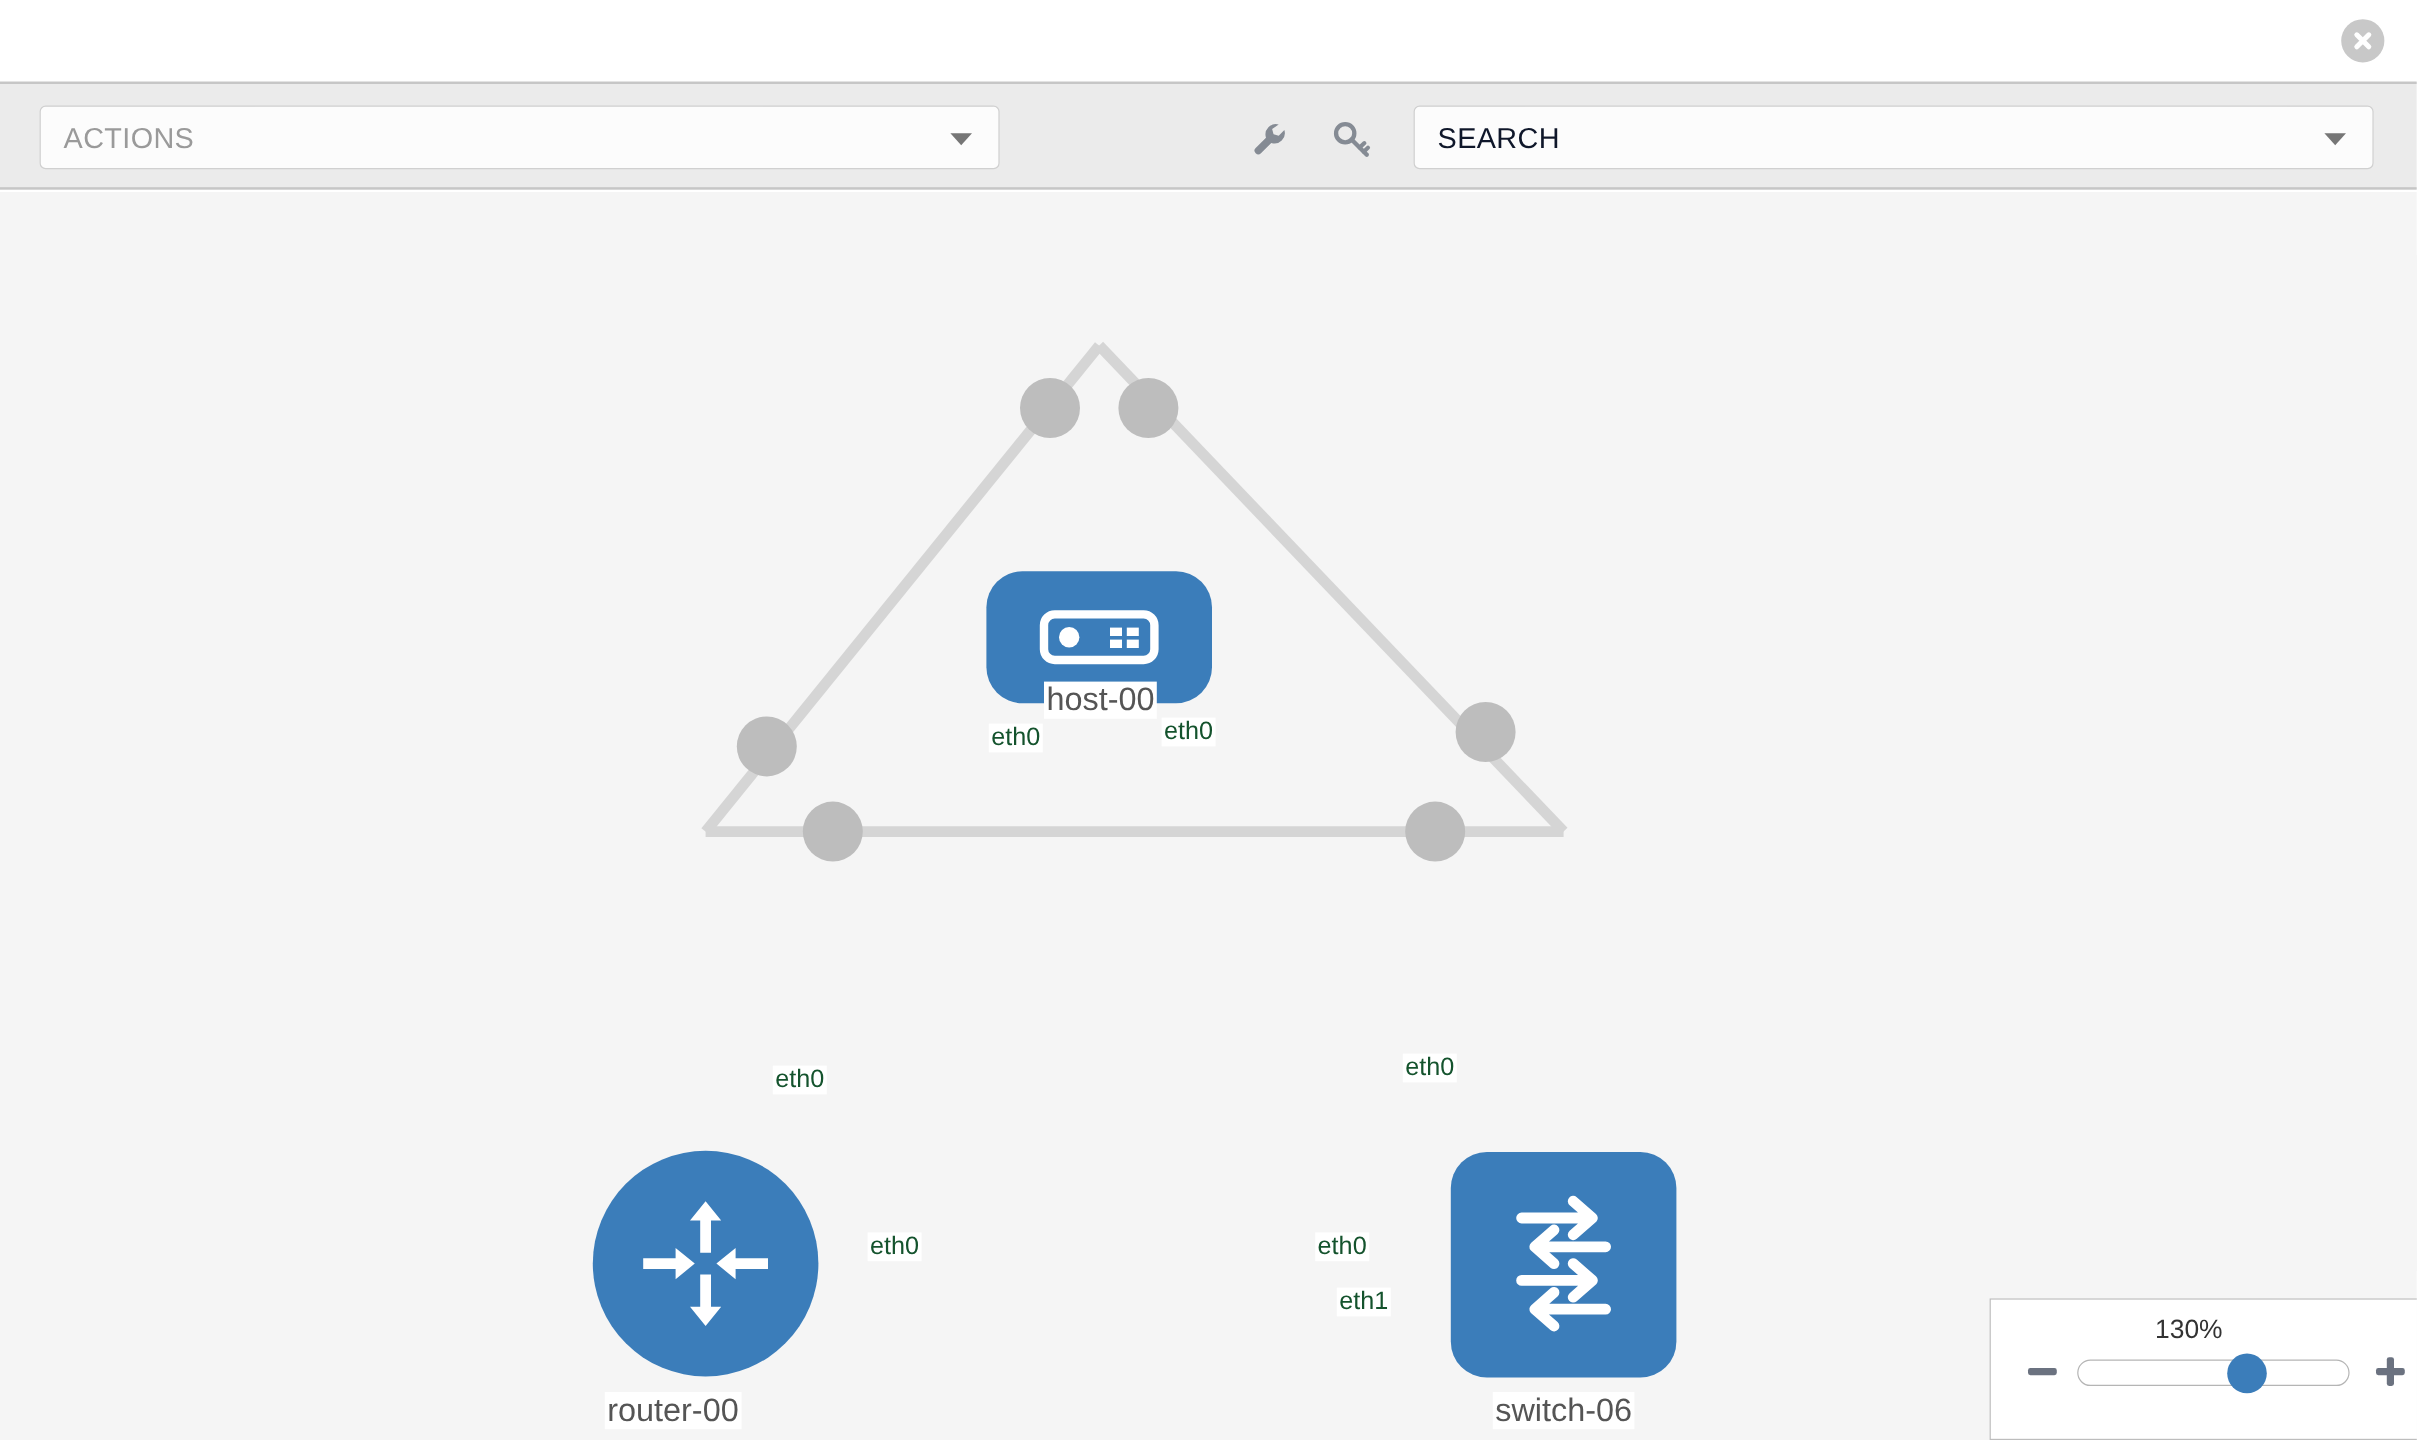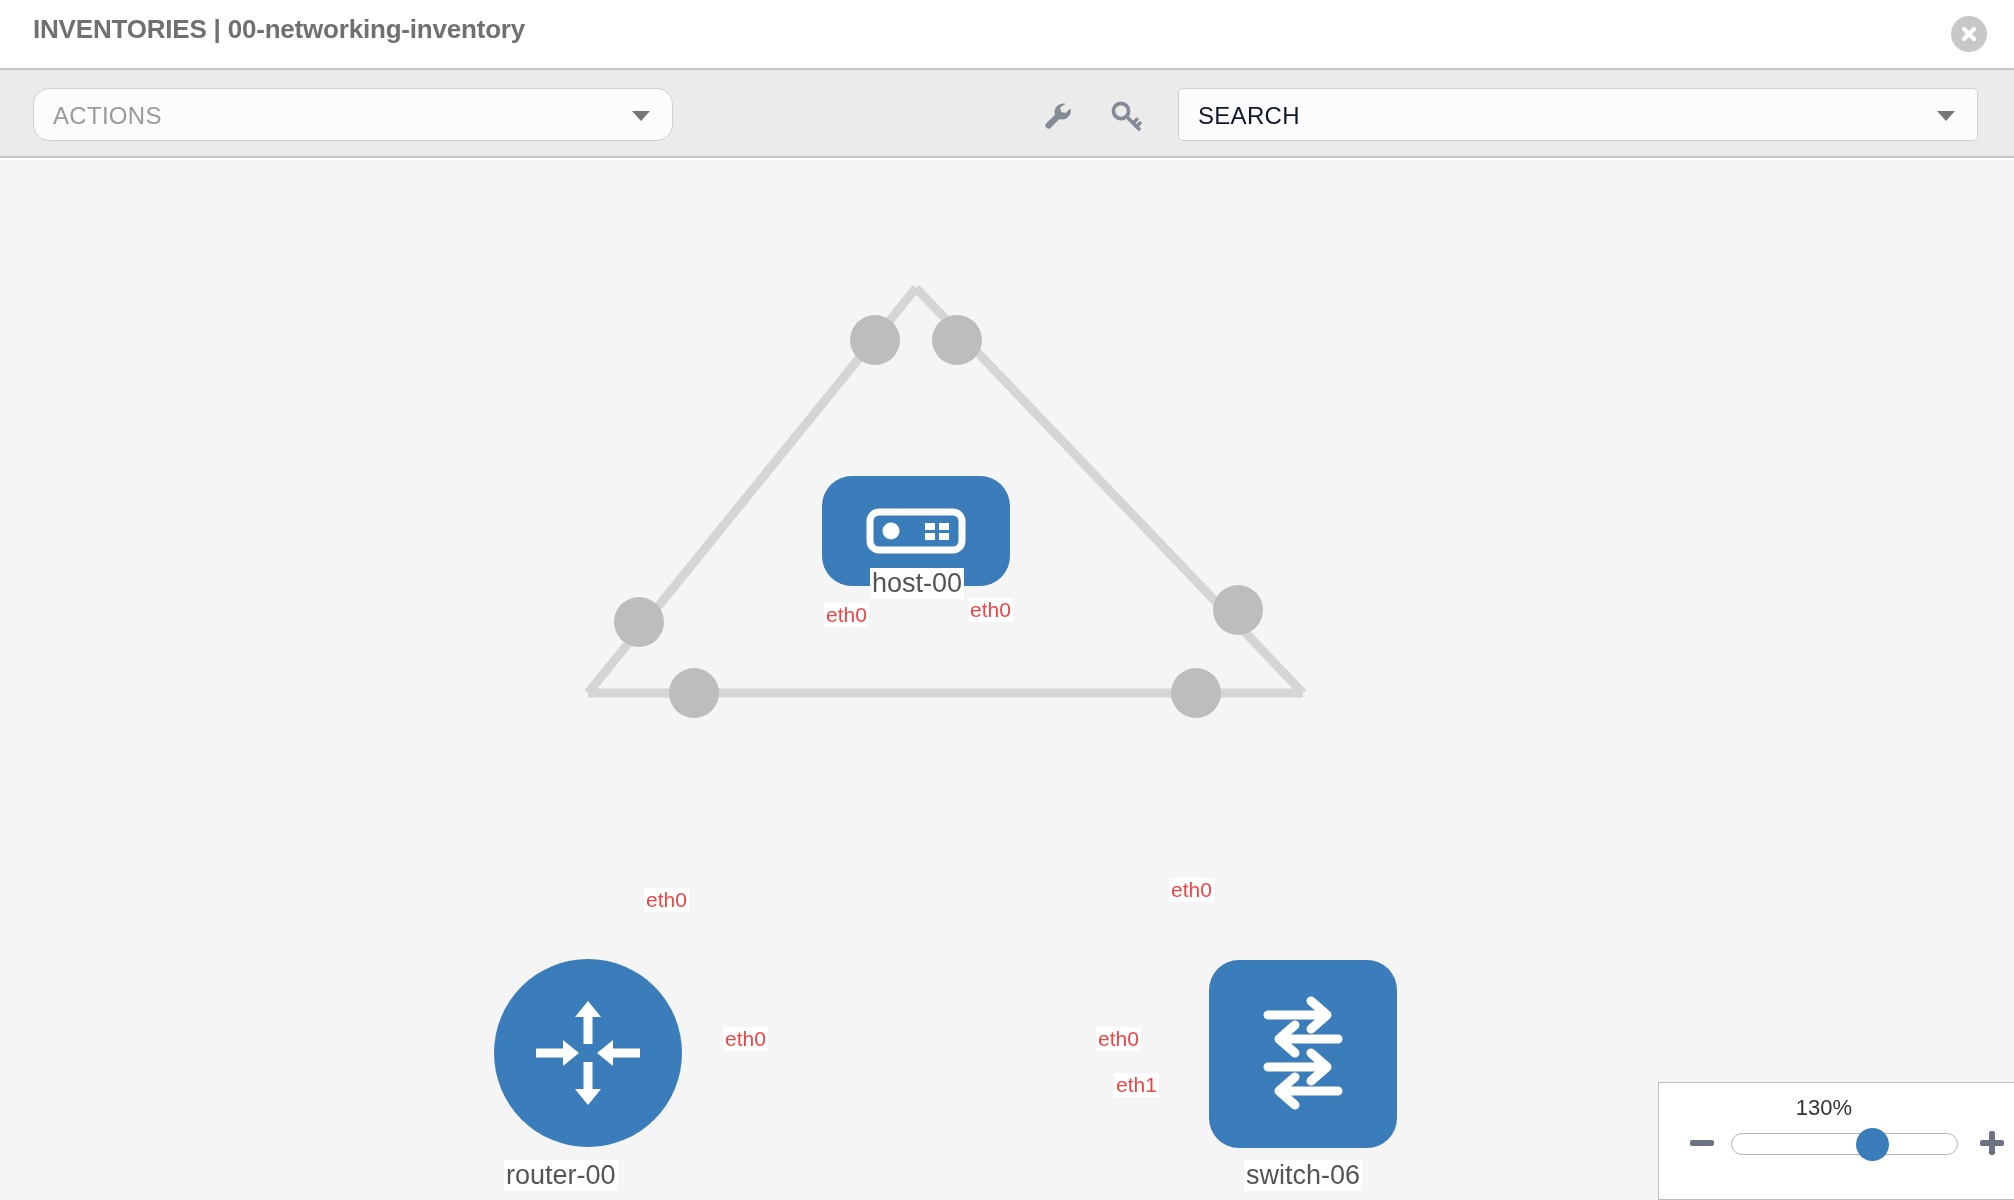--- a/index.html
+++ b/index.html
@@ -36,24 +36,24 @@
   
   .toolbar {
     position: absolute; left: 0; top: 68px;
     width: 2014px; height: 90px;
     background: #ebebeb;
     border-top: 2px solid #c6c6c6;
     border-bottom: 2px solid #c6c6c6;
   }
   .actions-select {
     position: absolute; left: 33px; top: 18px;
-    width: 640px; height: 53px;
+    width: 800px; height: 53px;
     background: #fcfcfc;
     border: 1px solid #d0d0d0;
-    border-radius: 16px;
+    border-radius: 5px;
     cursor: pointer;
   }
   .actions-select .label {
     position: absolute; left: 19px; top: 13px;
     font-size: 24px; color: #9a9a9a; letter-spacing: 0.3px;
   }
   .caret {
     position: absolute; right: 22px; top: 22px;
     width: 0; height: 0;
     border-left: 9px solid transparent;
@@ -91,21 +91,21 @@
   
   .node-label {
     position: absolute;
     font-size: 27px; color: #555555;
     background: #ffffff;
     white-space: nowrap;
     padding: 0 2px;
   }
   .iface-label {
     position: absolute;
-    font-size: 21px; color: #ef4444;
+    font-size: 21px; color: #14532d;
     background: #ffffff;
     white-space: nowrap;
     padding: 0 2px;
   }
 
   
   .zoom-panel {
     position: absolute; left: 1622px; top: 1082px;
     width: 392px; height: 118px;
     background: #ffffff;
@@ -137,21 +137,20 @@
     width: 33px; height: 33px; border-radius: 50%;
     background: #3b7dba;
   }
 </style>
 </head>
 <body>
 
 <div class="app">
 
   <div class="header">
-    <div class="page-title">INVENTORIES | 00-networking-inventory</div>
     <div class="close-btn">
       <svg width="22" height="22" viewBox="0 0 22 22" aria-hidden="true">
         <path d="M6 6 L16 16 M16 6 L6 16" stroke="#ffffff" stroke-width="4.2" stroke-linecap="round"></path>
       </svg>
     </div>
   </div>
 
   <div class="toolbar">
 
     <div class="actions-select">

